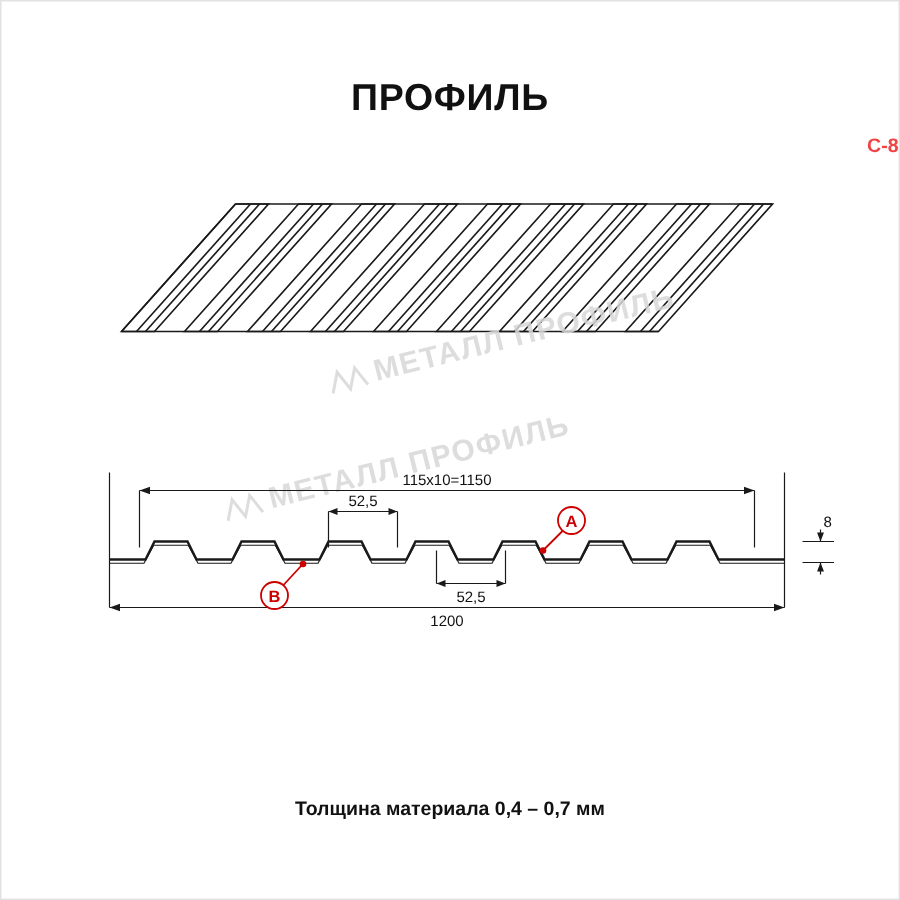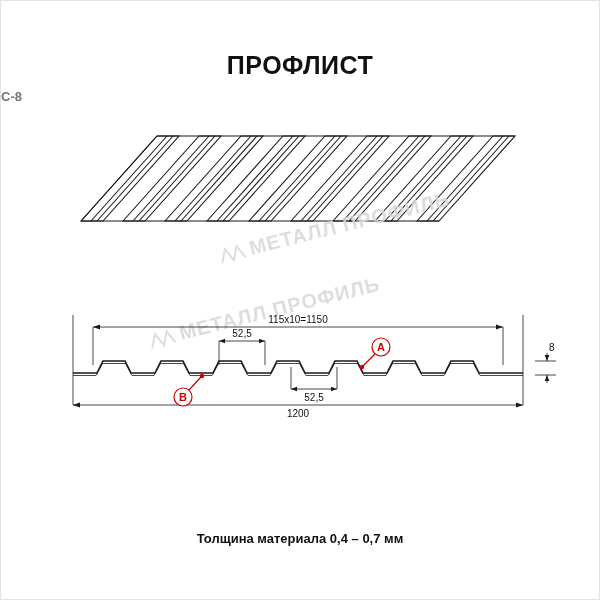--- a/index.html
+++ b/index.html
@@ -30,24 +30,24 @@
     font-size: 25px;
     font-weight: bold;
     letter-spacing: 0.5px;
     color: #111;
   }
   .subtitle {
     position: absolute;
     top: 88px;
     left: 0;
     width: 100%;
-    text-align: left;
+    text-align: right;
     font-size: 13px;
     font-weight: bold;
-    color: #737373;
+    color: #ef4444;
   }
   .footer-note {
     position: absolute;
     top: 530px;
     left: 0;
     width: 100%;
     text-align: center;
     font-size: 13px;
     font-weight: bold;
     color: #111;
@@ -93,21 +93,21 @@
     font-size: 11px;
     font-weight: bold;
     fill: #cc0000;
   }
 </style>
 </head>
 <body>
 
 <div class="sheet">
 
-  <div class="title">ПРОФЛИСТ</div>
+  <div class="title">ПРОФИЛЬ</div>
   <div class="subtitle">С-8</div>
 
   <div class="iso">
     <svg width="480" height="130" viewBox="0 0 480 130">
       <g fill="none" stroke="#1a1a1a" stroke-width="1.1" stroke-linejoin="miter">
 
         <g>
           <path d="M20,105 L96,20 L118,20 L42,105 Z"></path>
           <path d="M30,105 L106,20"></path>
           <path d="M36,105 L112,20"></path>

